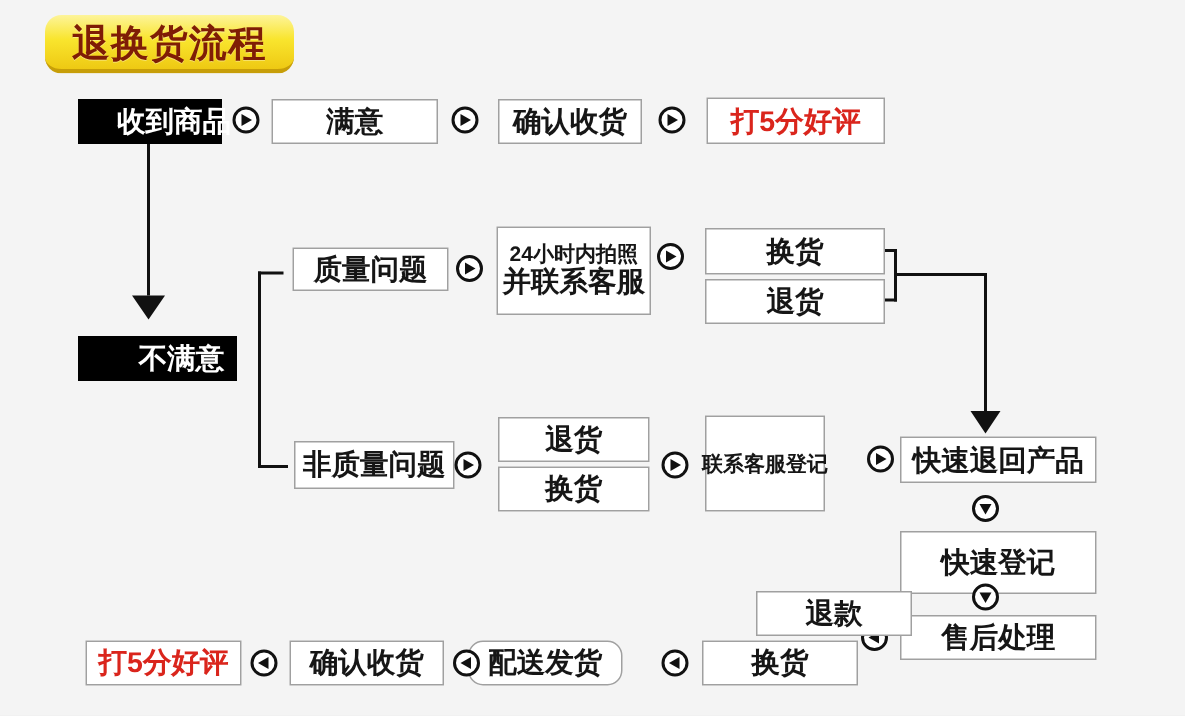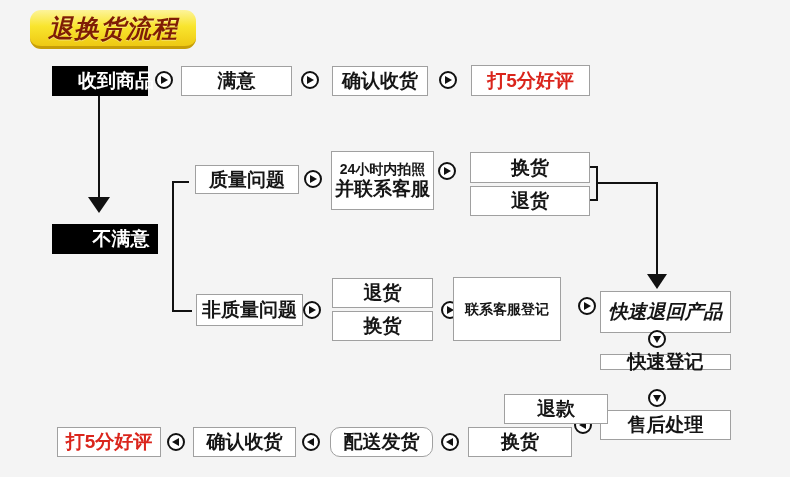--- a/index.html
+++ b/index.html
@@ -18,21 +18,20 @@
   .title-badge {
     position:absolute; left:30px; top:10px;
     width:166px; height:36px;
     background:linear-gradient(180deg,#fdf49a 0%, #f9e52e 45%, #eec913 100%);
     border-bottom:3px solid #c79e08;
     border-radius:11px;
     color:#7f1d05;
     font-size:25px; font-weight:bold; letter-spacing:1px;
     display:flex; align-items:center; justify-content:center;
     text-shadow:0 1px 0 rgba(255,255,255,.35);
-    font-style:italic;
   }
   
   .box {
     position:absolute; box-sizing:border-box;
     background:#ffffff; border:1px solid #a0a0a0;
     color:#161616; font-size:19px; font-weight:bold;
     display:flex; align-items:center; justify-content:center;
     white-space:nowrap;
   }
   .box.black { background:#000000; color:#ffffff; border:1px solid #000000;padding-left:32px; }
@@ -118,46 +117,46 @@
 
   <div class="box" style="left:196px;top:294px;width:107px;height:32px;">非质量问题</div>
   <span class="circ" style="left:303px;top:301px;">
       <i></i>
     </span>
   <div class="box" style="left:332px;top:278px;width:101px;height:30px;">退货</div>
   <div class="box" style="left:332px;top:311px;width:101px;height:30px;">换货</div>
   <span class="circ" style="left:441px;top:301px;">
       <i></i>
     </span>
-  <div class="box twoline" style="left:453px;top:277px;width:108px;height:64px;">
+  <div class="box twoline" style="left:470px;top:277px;width:80px;height:64px;">
     <span class="tl-small">联系客服登记</span>
   </div>
   <span class="circ" style="left:578px;top:297px;">
       <i></i>
     </span>
 
-  <div class="box" style="left:600px;top:291px;width:131px;height:42px;font-style:italic;">快速退回产品</div>
+  <div class="box" style="left:600px;top:291px;width:131px;height:31px;">快速退回产品</div>
   <span class="circ down" style="left:648px;top:330px;">
       <i></i>
     </span>
-  <div class="box" style="left:600px;top:354px;width:131px;height:16px;">快速登记</div>
+  <div class="box" style="left:600px;top:354px;width:131px;height:42px;">快速登记</div>
   <span class="circ down" style="left:648px;top:389px;">
       <i></i>
     </span>
   <div class="box" style="left:600px;top:410px;width:131px;height:30px;">售后处理</div>
   <span class="circ left" style="left:574px;top:416px;">
       <i></i>
     </span>
 
   <div class="box" style="left:468px;top:394px;width:104px;height:30px;margin-left:36px;">退款</div>
   <div class="box" style="left:468px;top:427px;width:104px;height:30px;">换货</div>
   <span class="circ left" style="left:441px;top:433px;">
       <i></i>
     </span>
-  <div class="box" style="left:330px;top:427px;width:103px;height:30px;border-radius:10px;">配送发货</div>
+  <div class="box" style="left:312px;top:427px;width:103px;height:30px;border-radius:10px;">配送发货</div>
   <span class="circ left" style="left:302px;top:433px;">
       <i></i>
     </span>
   <div class="box" style="left:193px;top:427px;width:103px;height:30px;">确认收货</div>
   <span class="circ left" style="left:167px;top:433px;">
       <i></i>
     </span>
   <div class="box red" style="left:57px;top:427px;width:104px;height:30px;">打5分好评</div>
 
 </div>

